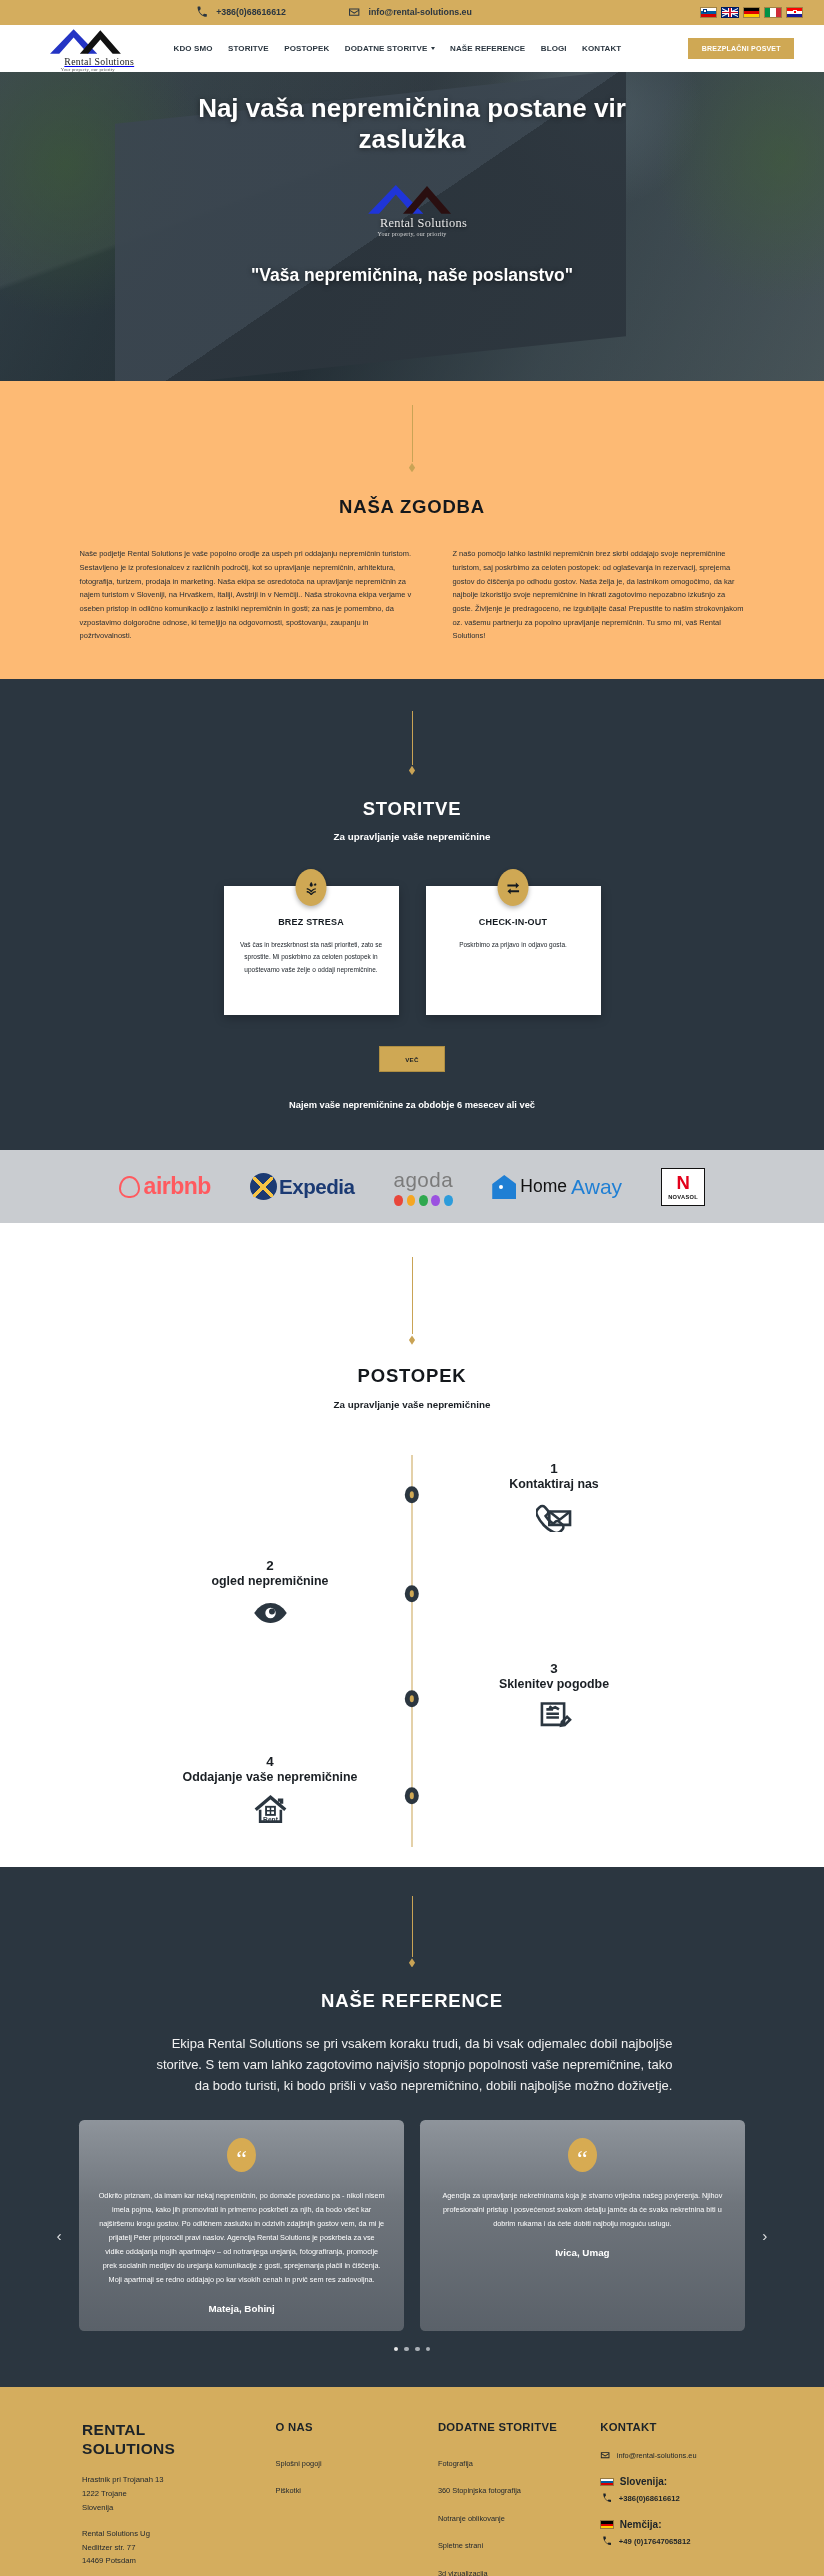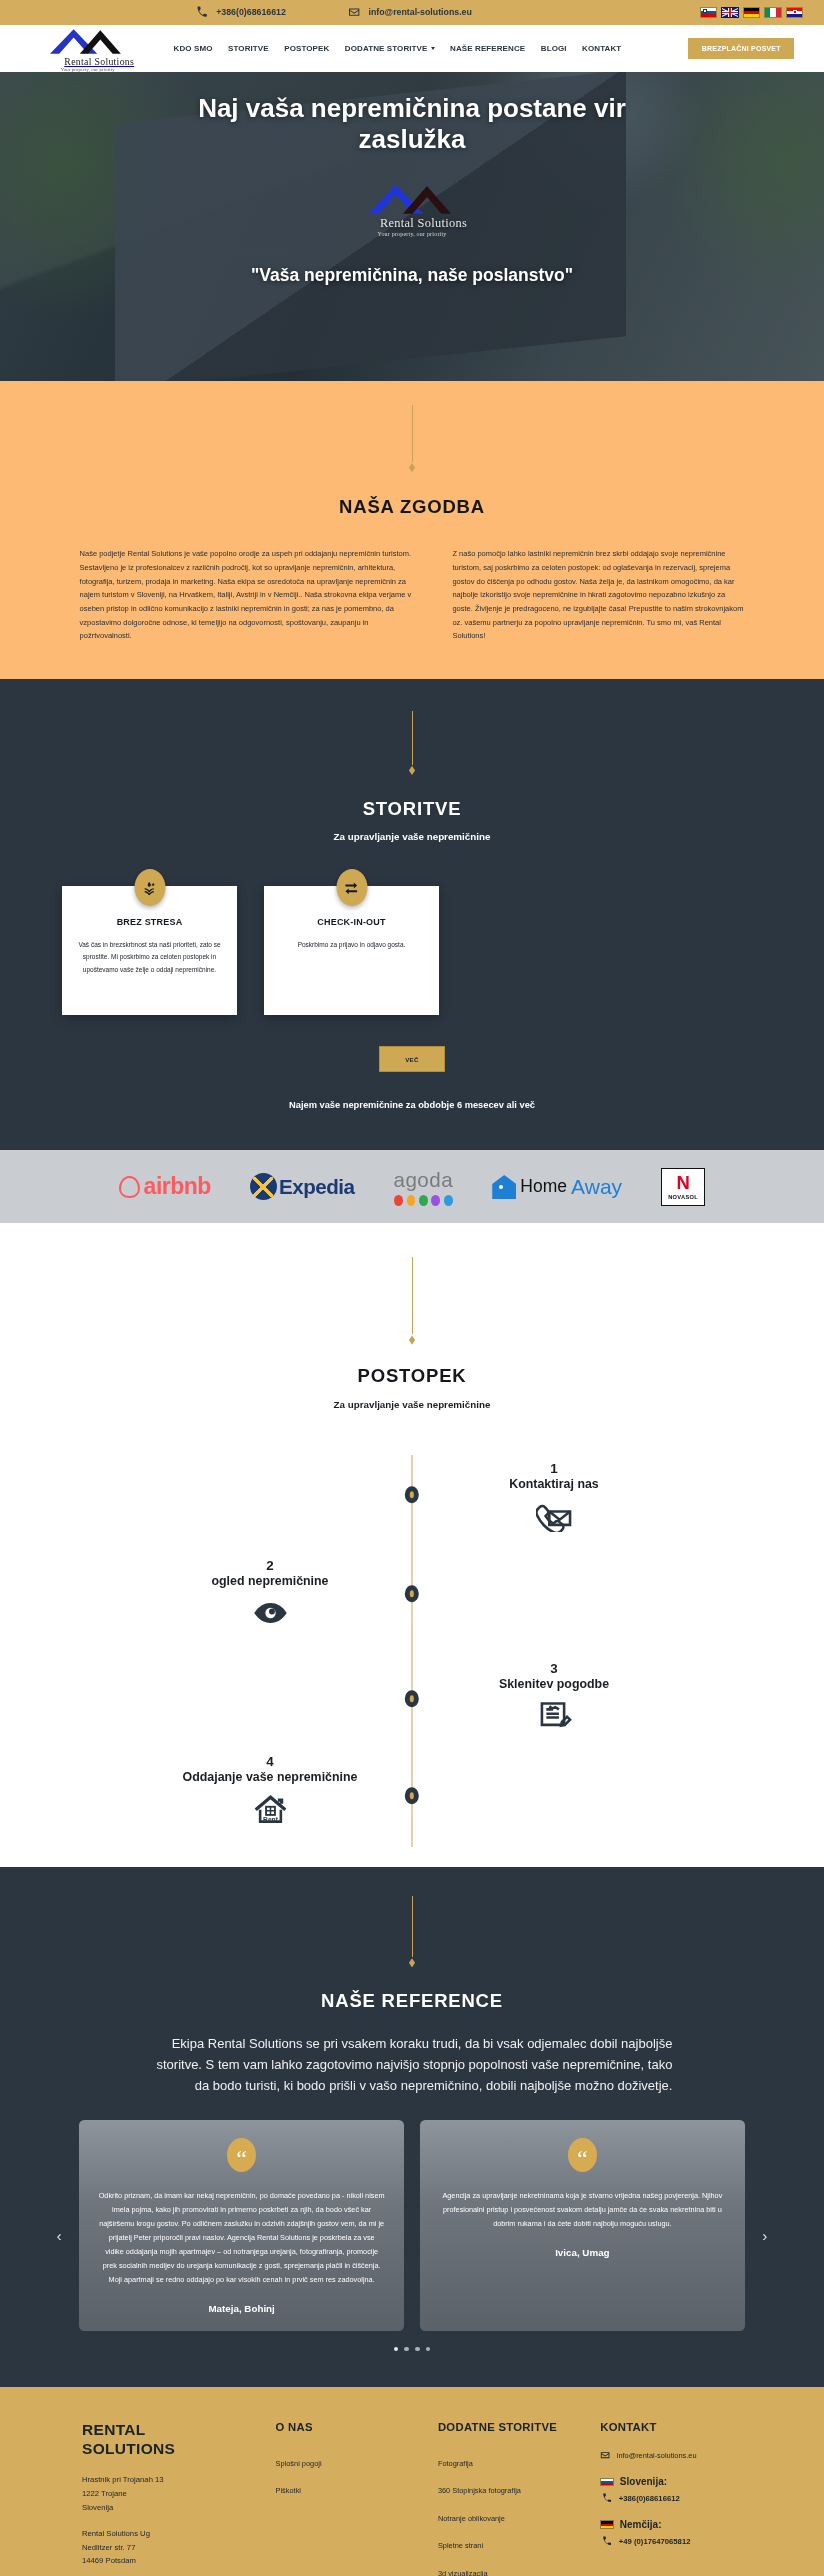--- a/index.html
+++ b/index.html
@@ -108,21 +108,21 @@
   .story-cols{
     display:flex;gap:36px;max-width:706px;margin:29px auto 0;padding:0 20.6px;
   }
   .story-cols p{font-size:7.5px;line-height:1.82;color:#2a2f34;text-align:left;}
 
   
   .services{background:#2b3640;padding:32px 0 40px;color:#fff;}
   .services .divider .line{height:54px;background:#c9a355;}
   .services .sec-title{color:#fff;margin-top:23px;}
   .sec-sub{text-align:center;font-size:9.8px;font-weight:700;color:#fff;margin-top:11.3px;}
-  .cards{display:flex;gap:27px;margin-top:44px;padding:0 62px;}
+  .cards{display:flex;justify-content:center;gap:27px;margin-top:44px;padding:0 62px;}
   .card{
     width:175px;background:#fff;color:#141a20;position:relative;
     padding:30px 13.4px 18.5px;box-shadow:0 3.1px 9.3px rgba(0,0,0,.25);min-height:129px;
   }
   .card-badge{
     position:absolute;top:-17.5px;left:50%;transform:translateX(-50%);
     width:31px;height:37px;border-radius:50%;background:#cfa854;
     display:flex;align-items:center;justify-content:center;box-shadow:0 2.1px 5.2px rgba(0,0,0,.3);
   }
   .card-badge svg{width:15.5px;height:15.5px;fill:#141a20;}

